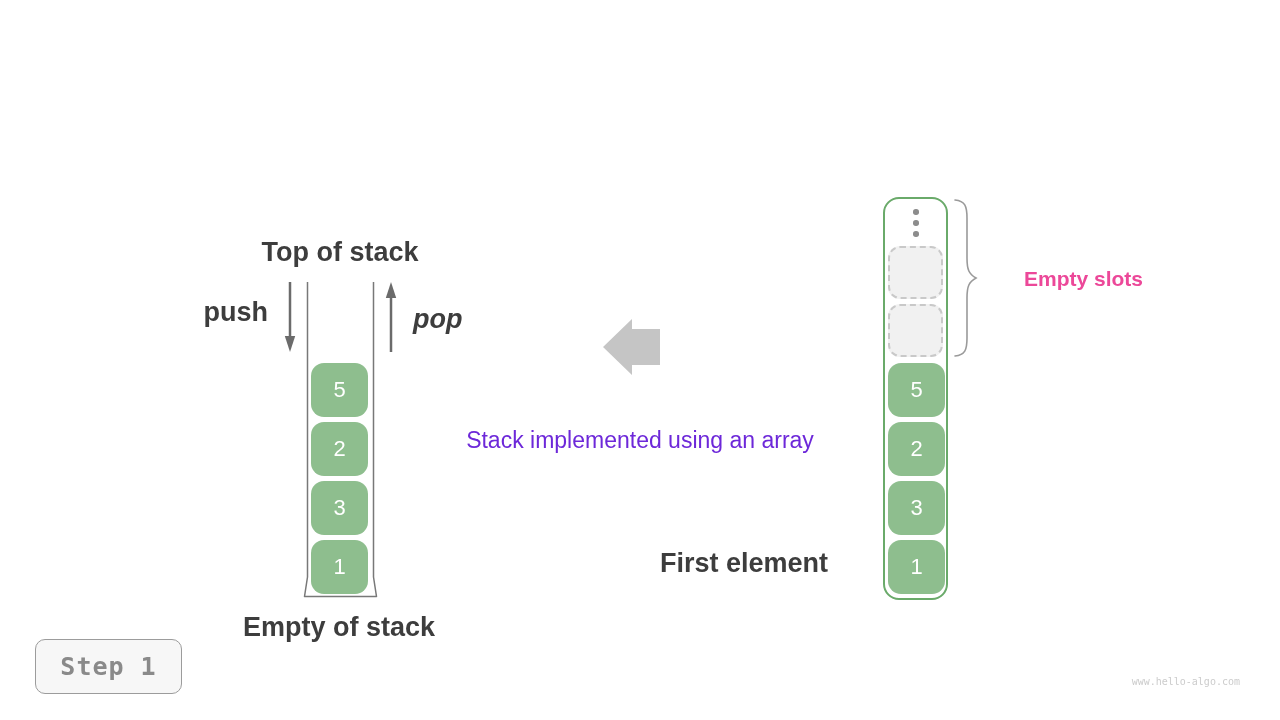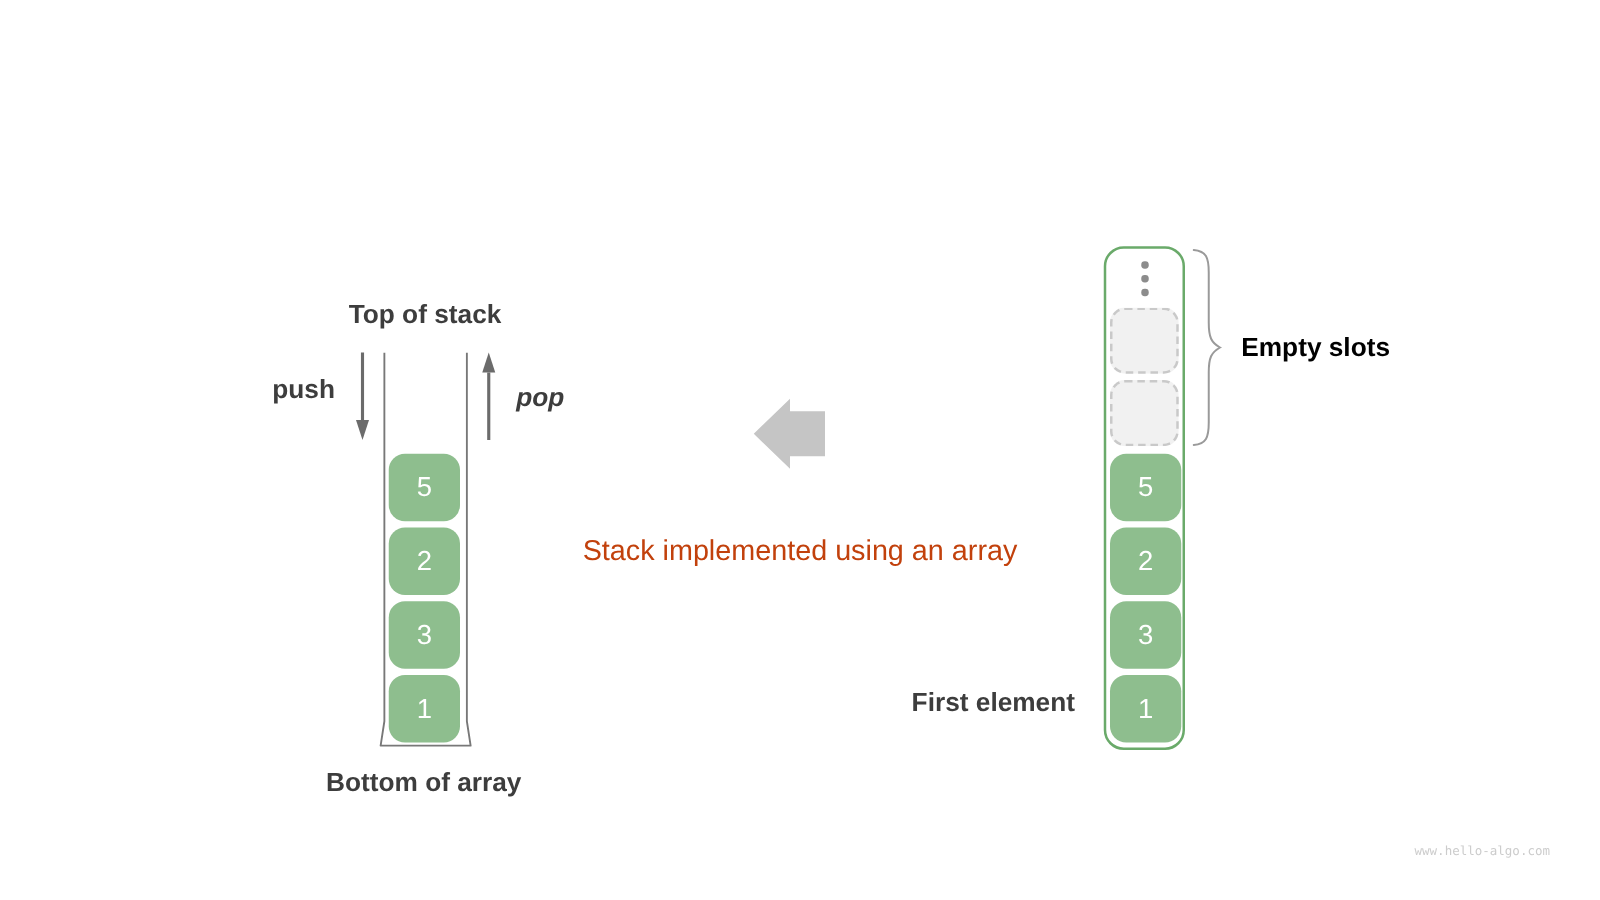--- a/index.html
+++ b/index.html
@@ -8,35 +8,36 @@
     position: relative;
     width: 1280px;
     height: 720px;
     background: #ffffff;
     overflow: hidden;
     font-family: "Liberation Sans", sans-serif;
   }
   .abs { position: absolute; }
   .lbl-bold {
     font-weight: bold;
-    font-size: 21px;
+    font-size: 27px;
     color: #3d3d3d;
     line-height: 24px;
     white-space: nowrap;
   }
   .lbl-gray-bold {
     font-weight: bold;
     font-size: 21px;
-    color: #000000;
+    color: #ec4899;
     line-height: 24px;
     white-space: nowrap;
+    margin-left: 31px;
   }
   .caption {
     font-size: 23px;
-    color: #c2410c;
+    color: #6d28d9;
     line-height: 26px;
     text-align: center;
     white-space: nowrap;
   }
   .cell {
     position: absolute;
     width: 57px;
     height: 54px;
     border-radius: 13px;
     background: #8ebe8e;
@@ -122,21 +123,21 @@
 
   <svg class="abs" style="left:303px; top:282px;" width="76" height="320">
     <path d="M4.5,0 L4.5,295 L1.5,314.5 L73.5,314.5 L70.5,295 L70.5,0" fill="none" stroke="#787878" stroke-width="1.5" stroke-linejoin="round"></path>
   </svg>
 
   <div class="cell" style="left:311px; top:363px;">5</div>
   <div class="cell" style="left:311px; top:422px;">2</div>
   <div class="cell" style="left:311px; top:481px;">3</div>
   <div class="cell" style="left:311px; top:540px;">1</div>
 
-  <div class="abs lbl-bold" style="left:229px; top:615px; width:220px; text-align:center;">Bottom of array</div>
+  <div class="abs lbl-bold" style="left:229px; top:615px; width:220px; text-align:center;">Empty of stack</div>
 
   <svg class="abs" style="left:602px; top:317px;" width="60" height="60">
     <polygon points="1,30 30,2 30,12 58,12 58,48 30,48 30,58" fill="#c5c5c5"></polygon>
   </svg>
 
   <div class="abs caption" style="left:430px; top:427px; width:420px;">Stack implemented using an array</div>
 
   <div class="array-box"></div>
 
   <div class="dots">
@@ -153,18 +154,19 @@
   <div class="cell" style="left:888px; top:481px;">3</div>
   <div class="cell" style="left:888px; top:540px;">1</div>
 
   <svg class="abs" style="left:953px; top:198px;" width="26" height="160">
     <path d="M2,2 C12,3 14,8 14,20 L14,60 C14,72 16,76 23,80 C16,84 14,88 14,100 L14,140 C14,152 12,157 2,158" fill="none" stroke="#9a9a9a" stroke-width="1.6" stroke-linecap="round"></path>
   </svg>
 
   <div class="abs lbl-gray-bold" style="left:993px; top:267px;">Empty slots</div>
 
 
-  <div class="abs lbl-bold" style="left:660px; top:551px; width:200px; text-align:right;">First element</div>
+  <div class="abs lbl-bold" style="left:660px; top:551px; width:200px; text-align:left;">First element</div>
 
+  <div class="step-badge">Step 1</div>
 
   <div class="watermark">www.hello-algo.com</div>
 
 </div>
 
 </body></html>

